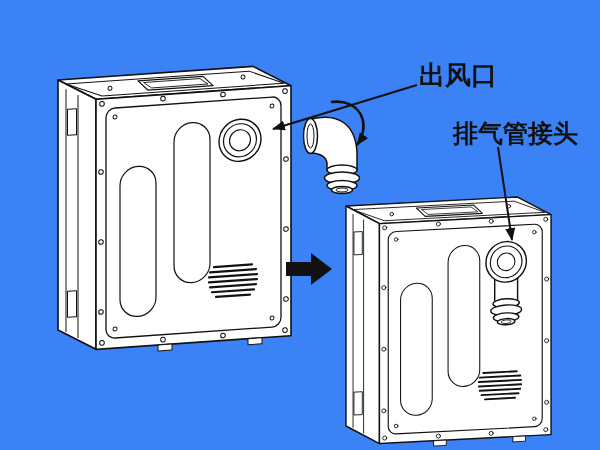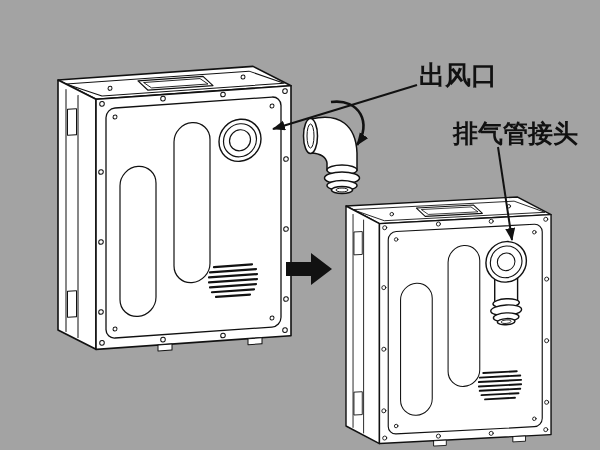--- a/index.html
+++ b/index.html
@@ -4,21 +4,21 @@
 <style>
   html, body {
     margin: 0;
     padding: 0;
     background: #ffffff;
   }
   .stage {
     position: relative;
     width: 600px;
     height: 450px;
-    background: #a3a3a3;
+    background: #3b82f6;
     overflow: hidden;
     font-family: "Liberation Sans", "DejaVu Sans", sans-serif;
   }
   svg {
     display: block;
   }
   .ink-line {
     stroke: #111111;
     fill: none;
   }

